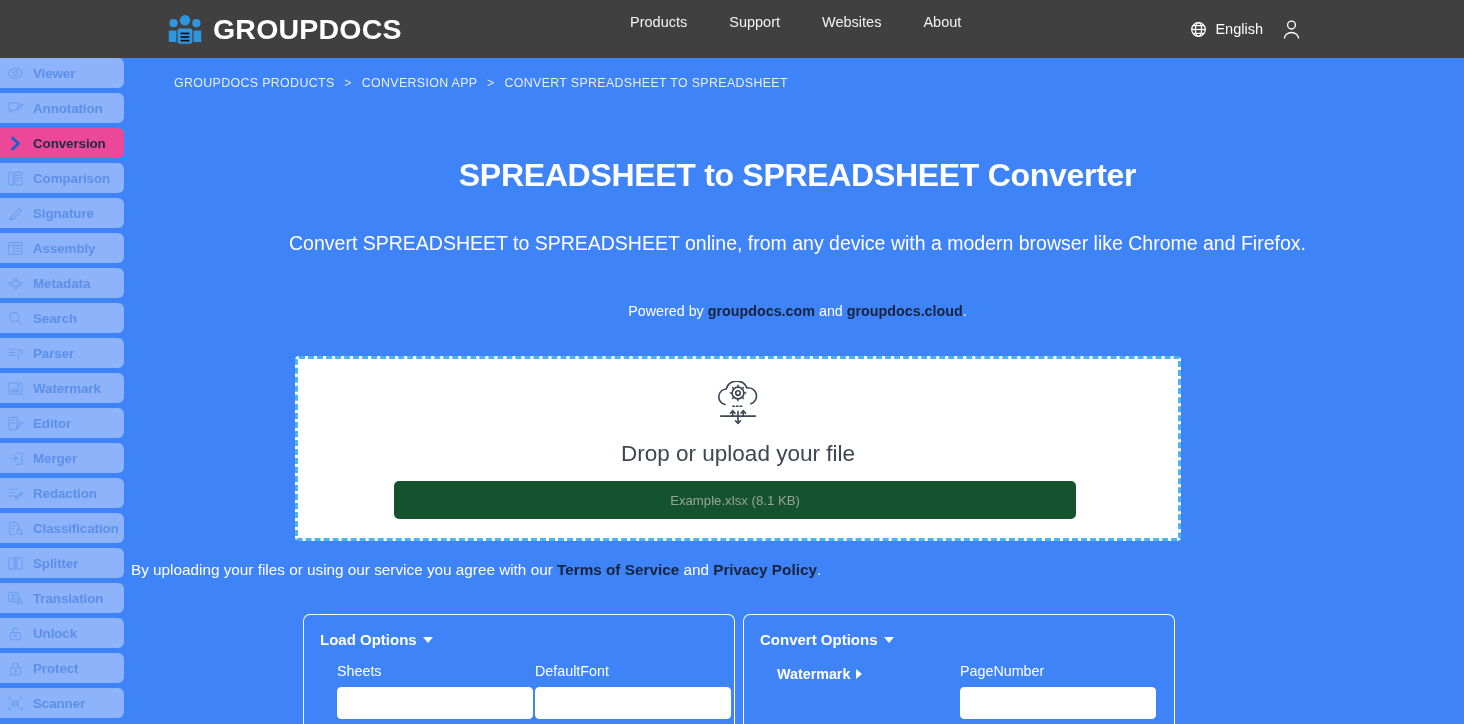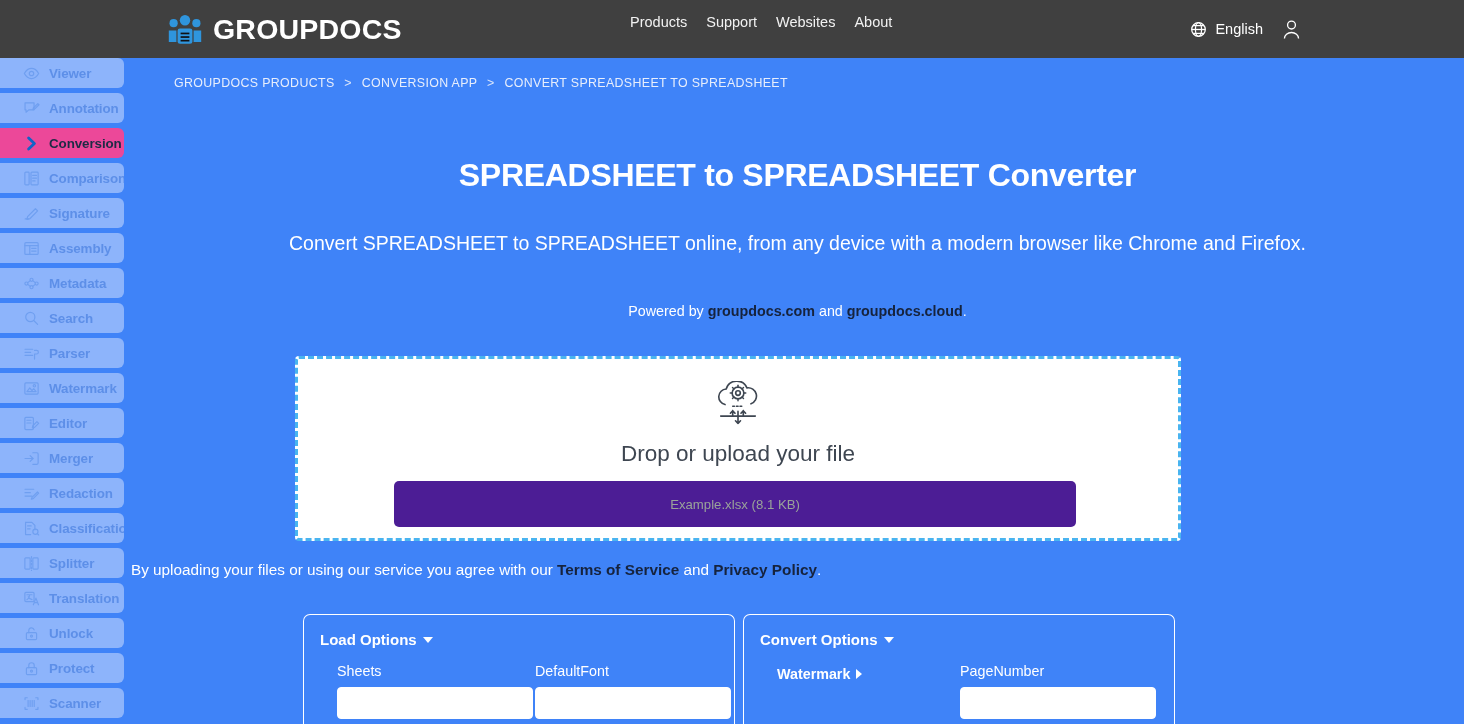--- a/index.html
+++ b/index.html
@@ -25,21 +25,21 @@
     cursor: pointer;
   }
   .logo-mark { width: 34px; height: 32px; display: block; }
   .logo-text {
     color: #ffffff; font-size: 28.5px; font-weight: 700;
     letter-spacing: 0.2px; line-height: 1;
     font-family: "Liberation Sans", sans-serif;
   }
   .main-nav {
     position: absolute; left: 630px; top: 0; height: 44px;
-    display: flex; align-items: center; gap: 19px;
+    display: flex; align-items: center; gap: 42px;
   }
   .main-nav a {
     color: #f2f2f2; font-size: 14.5px; text-decoration: none;
     cursor: pointer; white-space: nowrap;
   }
   .header-right {
     position: absolute; right: 162px; top: 0; height: 58px;
     display: flex; align-items: center; gap: 18px;
   }
   .lang-btn {
@@ -56,21 +56,21 @@
     z-index: 20;
   }
   .side-item {
     position: relative;
     width: 124px; height: 30px;
     margin-bottom: 5px;
     background: #8db4fb;
     border-top-right-radius: 6px;
     border-bottom-right-radius: 6px;
     display: flex; align-items: center;
-    padding-left: 22px;
+    padding-left: 6px;
     cursor: pointer;
     overflow: hidden;
   }
   .side-item .si-icon {
     width: 19px; height: 19px; flex: 0 0 19px;
     margin-right: 8px;
     display: flex; align-items: center; justify-content: center;
   }
   .side-item .si-icon svg { width: 17px; height: 17px; display: block; }
   .side-item .si-label {
@@ -129,22 +129,22 @@
     display: flex; flex-direction: column; align-items: center;
     cursor: pointer;
   }
   .dz-icon { margin-top: 22px; width: 58px; height: 50px; display: block; }
   .dz-text {
     margin-top: 10px;
     font-size: 22.5px; color: #3e4651; font-weight: 400; text-align: right;
   }
   .file-chip {
     position: absolute; left: 96px; top: 122px;
-    width: 682px; height: 46px;
-    background: #4c1d95;
+    width: 682px; height: 38px;
+    background: #14532d;
     border-radius: 5px;
     display: flex; align-items: center; justify-content: center;
     font-size: 13.2px; color: #9aa39a;
     cursor: pointer;
   }
 
   .terms {
     position: absolute; top: 503px; left: 0; width: 1333px;
     text-align: left; color: #ffffff; font-size: 15.3px;
   }

